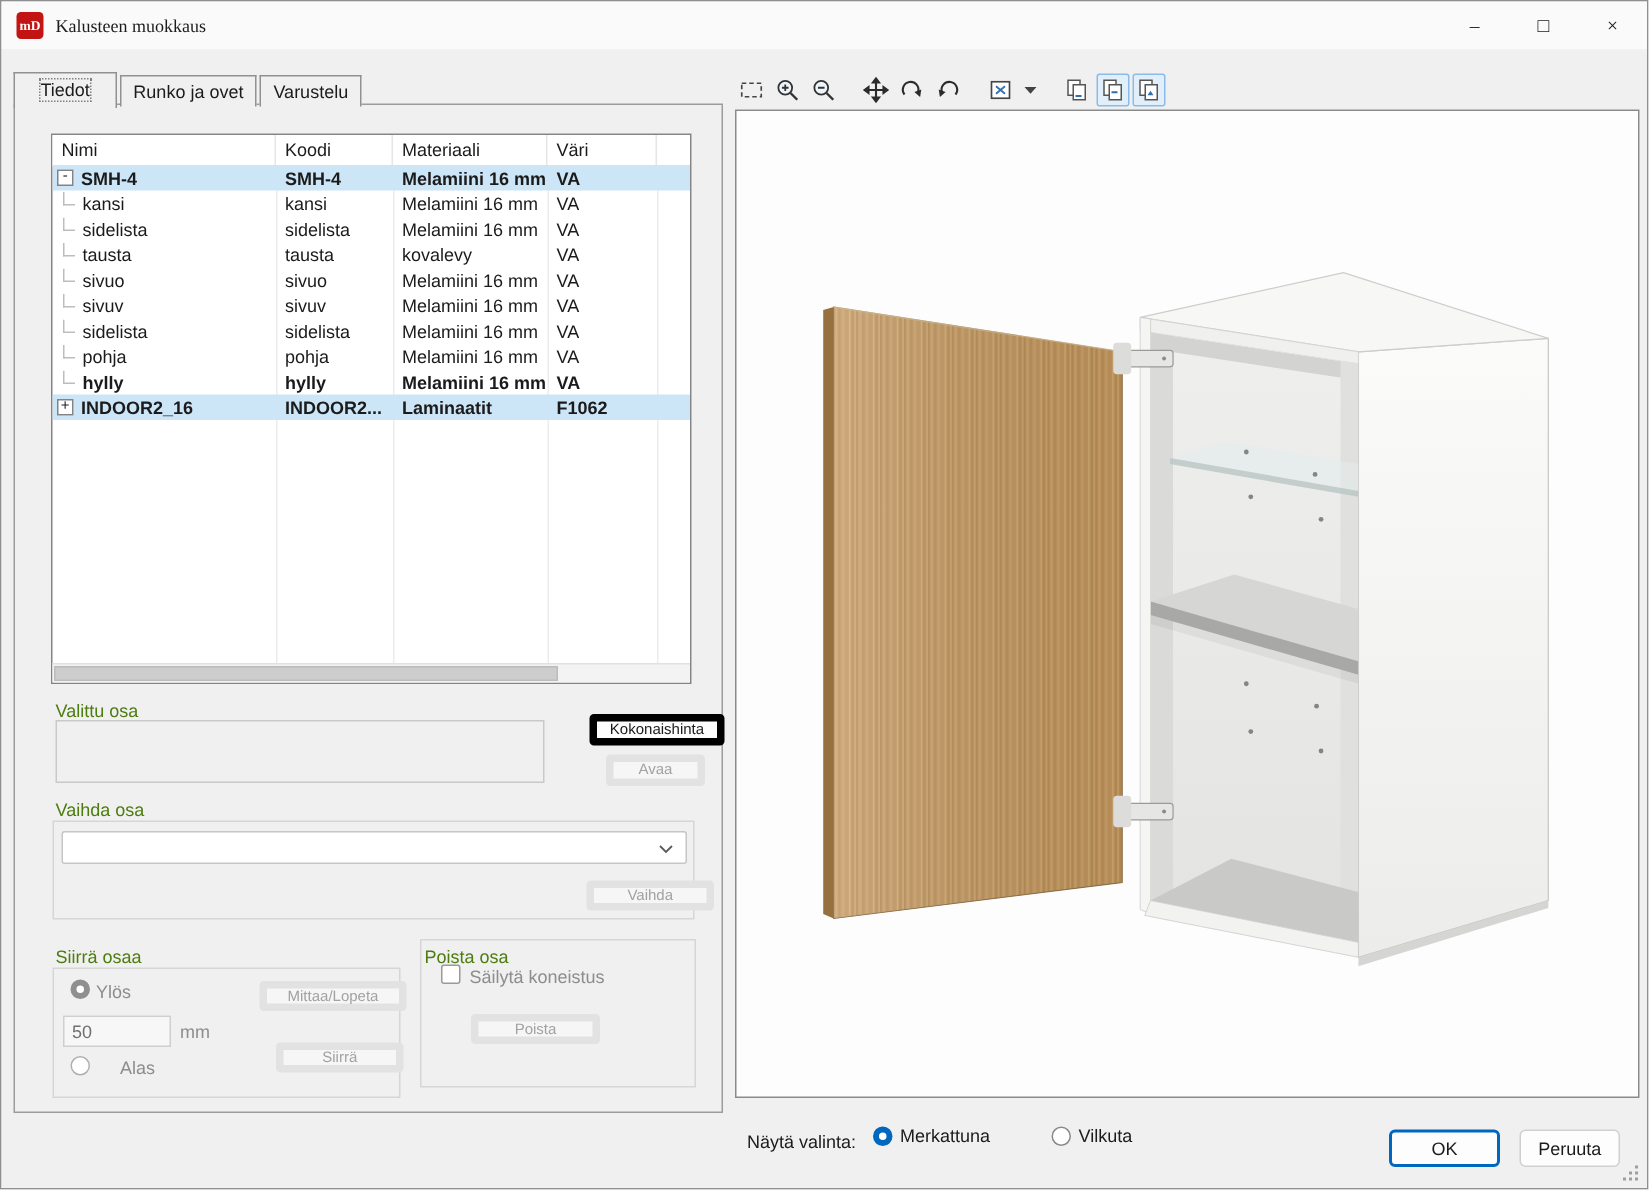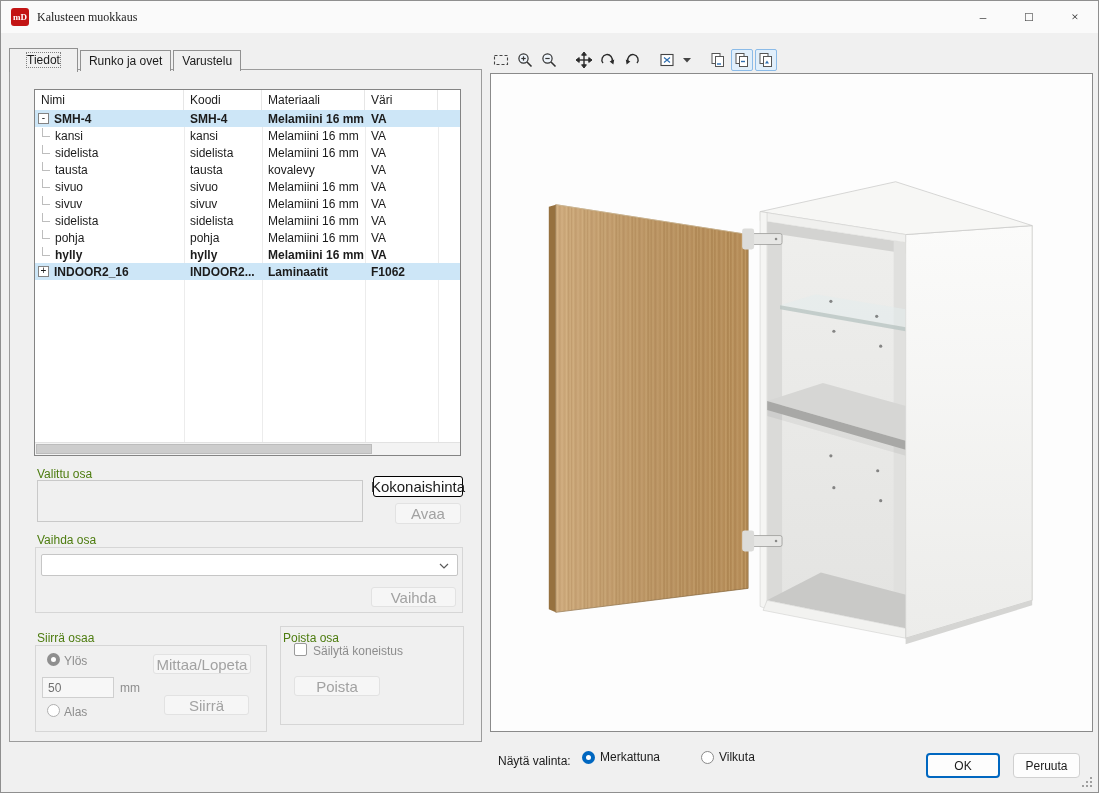--- a/index.html
+++ b/index.html
@@ -33,21 +33,21 @@
   .td.c2,.td.c3,.td.c4{padding-left:6px;}
   .expander{width:9px;height:9px;border:1px solid #838383;background:#fff;font-size:10px;line-height:8px;text-align:center;margin:0 5px 0 3px;font-weight:400;flex:none;}
   .tick{display:inline-block;width:7px;height:8px;border-left:1px solid #bdbdbd;border-bottom:1px solid #bdbdbd;margin:0 5px 6px 7px;flex:none;}
   .hscroll{position:absolute;left:0;right:0;bottom:0;height:12px;background:#f3f3f3;border-top:1px solid #e2e2e2;}
   .hthumb{position:absolute;left:1px;top:1px;height:10px;width:79%;background:#cdcdcd;border:1px solid #bcbcbc;box-sizing:border-box;}
   
   .lbl{position:absolute;color:#4d7c0f;}
   .lbl.dim{color:#8d8d8d;}
   .groupbox{position:absolute;border:1px solid #d6d6d6;box-sizing:border-box;}
   .valittu-box{position:absolute;left:27px;top:410px;width:326px;height:42px;border:1px solid #c9c9c9;box-sizing:border-box;}
-  .btn{position:absolute;font-size:15px;display:flex;align-items:center;justify-content:center;border:1px solid #000000;background:#fdfdfd;border-radius:3px;color:#1b1b1b;box-sizing:border-box;}
+  .btn{position:absolute;font-size:10px;display:flex;align-items:center;justify-content:center;border:5px solid #000000;background:#fdfdfd;border-radius:3px;color:#1b1b1b;box-sizing:border-box;margin-left:20px;}
   .btn.disabled{color:#a2a2a2;background:#f6f6f6;border-color:#e2e2e2;}
   .combo{position:absolute;left:5px;top:6px;width:417px;height:22px;border:1px solid #c6c6c6;background:#fff;border-radius:2px;box-sizing:border-box;display:flex;align-items:center;}
   .combo .chev{margin-left:auto;margin-right:8px;}
   .radio{position:absolute;width:13px;height:13px;border-radius:50%;border:1px solid #8a8a8a;background:#fff;box-sizing:border-box;}
   .radio.checked{border:4px solid #0067c0;}
   .radio.checked.dim{border-color:#8f8f8f;}
   .radio.dim{border-color:#b0b0b0;}
   .checkbox{position:absolute;width:13px;height:13px;border:1px solid #9a9a9a;background:#fff;box-sizing:border-box;border-radius:2px;}
   .tfield{position:absolute;border:1px solid #cfcfcf;background:#f7f7f7;color:#707070;font-size:12px;font-family:"Liberation Sans",sans-serif;padding:0 5px;box-sizing:border-box;}
   
@@ -200,21 +200,21 @@
             </div>
           </div>
         <div class="hscroll">
           <div class="hthumb"></div>
         </div>
       </div>
 
       <span class="lbl" style="left:27px;top:397px;">Valittu osa</span>
       <div class="valittu-box"><span></span></div>
       <div class="btn" style="left:363px;top:406px;width:90px;height:21px;">Kokonaishinta</div>
-      <div class="btn disabled" style="left:385px;top:433px;width:66px;height:21px;">Avaa</div>
+      <div class="btn disabled" style="left:374px;top:433px;width:66px;height:21px;">Avaa</div>
 
       <span class="lbl" style="left:27px;top:463px;">Vaihda osa</span>
       <div class="groupbox" style="left:25px;top:477px;width:428px;height:66px;">
         <div class="combo">
           <span style="padding-left:5px;"></span>
           <span class="chev">
             <svg width="10" height="6" viewBox="0 0 10 6">
                 <polyline points="1,1 5,5 9,1" fill="none" stroke="#5a5a5a" stroke-width="1.2"></polyline>
               </svg>
           </span>
@@ -224,21 +224,21 @@
 
       <span class="lbl" style="left:27px;top:561px;">Siirrä osaa</span>
       <div class="groupbox" style="left:25px;top:575px;width:232px;height:87px;">
         <div class="radio checked dim" style="left:11px;top:7px;"></div>
         <span class="lbl dim" style="left:28px;top:8px;">Ylös</span>
         <div class="btn disabled" style="left:117px;top:8px;width:98px;height:20px;">Mittaa/Lopeta</div>
         <input class="tfield" style="left: 6px; top: 31px; width: 72px; height: 21px;" value="50">
         <span class="lbl dim" style="left:84px;top:35px;">mm</span>
         <div class="btn disabled" style="left:128px;top:49px;width:85px;height:20px;">Siirrä</div>
         <div class="radio dim" style="left:11px;top:58px;"></div>
-        <span class="lbl dim" style="left:28px;top:59px;">Alas</span>
+        <span class="lbl dim" style="left:44px;top:59px;">Alas</span>
       </div>
 
       <span class="lbl" style="left:273px;top:561px;">Poista osa</span>
       <div class="groupbox" style="left:270px;top:556px;width:184px;height:99px;">
         <div class="checkbox" style="left:13px;top:16px;"></div>
         <span class="lbl dim" style="left:32px;top:17px;">Säilytä koneistus</span>
         <div class="btn disabled" style="left:13px;top:49px;width:86px;height:20px;">Poista</div>
       </div>
     </div>
 

